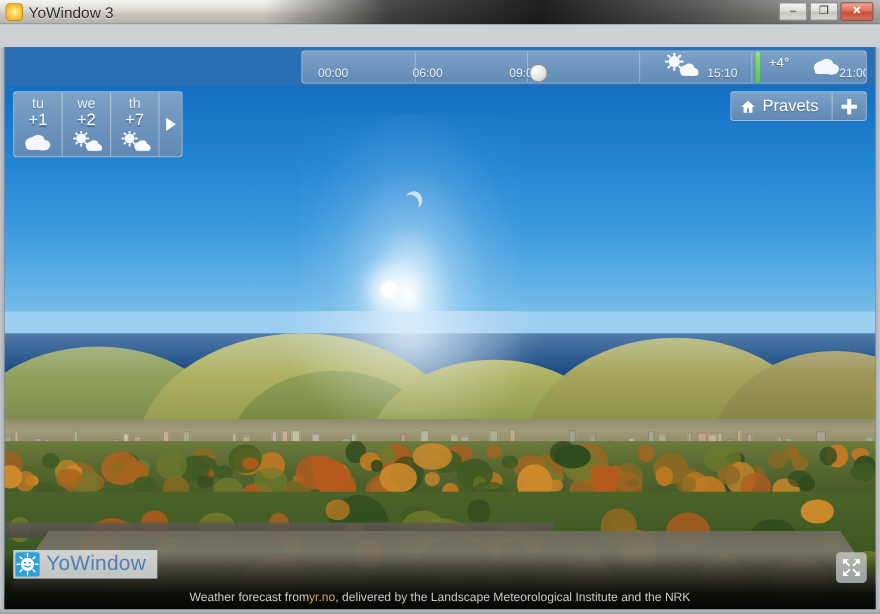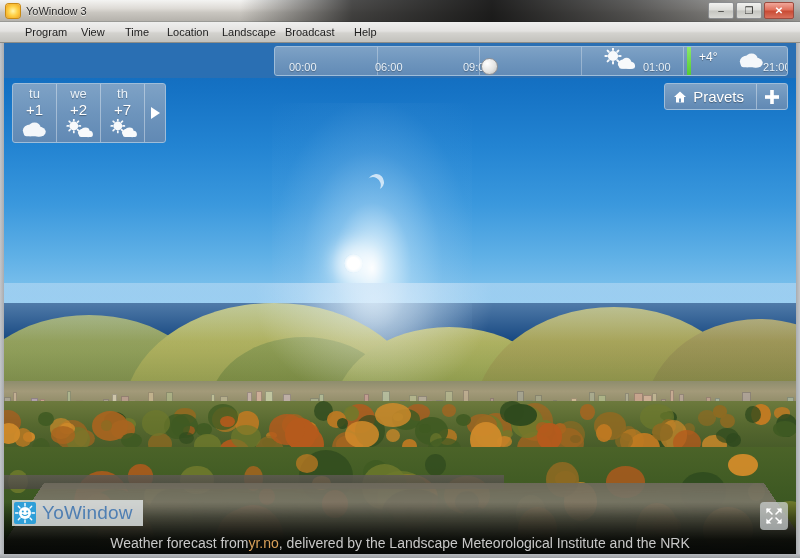--- a/index.html
+++ b/index.html
@@ -46,21 +46,21 @@
     position: absolute;
     left: 6px; top: 4px;
     width: 14px; height: 14px;
     border-radius: 3px;
     background: radial-gradient(circle at 50% 50%, #fff7b0 0%, #ffd24a 45%, #f0a21a 100%);
     box-shadow: 0 0 0 1px #c98a14;
   }
   #title-text {
     position: absolute;
     left: 26px; top: 3px;
-    font-size: 11px;
+    font-size: 14px;
     color: #2b2b2b;
     text-shadow: 0 1px 0 rgba(255,255,255,.75);
     line-height: 16px;
     white-space: nowrap;
   }
   .wbtn {
     position: absolute;
     top: 2px;
     width: 26px; height: 17px;
     border: 1px solid #8b8d90;
@@ -460,21 +460,21 @@
     letter-spacing: .2px;
     white-space: nowrap;
   }
   #statusbar {
     position: absolute;
     left: 0; bottom: 0;
     width: 792px; height: 22px;
     display: flex;
     align-items: center;
     justify-content: center;
-    font-size: 14px;
+    font-size: 11px;
     color: #c8c8c8;
     white-space: nowrap;
   }
   #statusbar .link { color: #d9a05a; }
   #fullscreen {
     position: absolute;
     right: 8px; bottom: 24px;
     width: 28px; height: 28px;
     border-radius: 4px;
     background: rgba(205,210,212,.72);
@@ -506,29 +506,20 @@
       <i>–</i>
     </div>
     <div class="wbtn" id="btn-max">
       <i>❐</i>
     </div>
     <div class="wbtn" id="btn-close">
       <i>✕</i>
     </div>
   </div>
 
-  <div id="menubar">
-      <div class="menu-item" style="left: 18px;"><span>Program</span></div>
-      <div class="menu-item" style="left: 74px;"><span>View</span></div>
-      <div class="menu-item" style="left: 118px;"><span>Time</span></div>
-      <div class="menu-item" style="left: 160px;"><span>Location</span></div>
-      <div class="menu-item" style="left: 215px;"><span>Landscape</span></div>
-      <div class="menu-item" style="left: 278px;"><span>Broadcast</span></div>
-      <div class="menu-item" style="left: 347px;"><span>Help</span></div>
-    </div>
 
   <div id="client">
 
     <div id="scene">
       <div id="sky"></div>
       <div id="sunglow"></div>
       <div id="sun"></div>
       <div id="moon"></div>
 
       <div id="hills-layer">
@@ -802,21 +793,21 @@
 
         <div class="panel" id="timeline">
             <div class="tl-sep" style="left: 102px;"></div>
             <div class="tl-sep" style="left: 204px;"></div>
             <div class="tl-sep" style="left: 306px;"></div>
             <div class="tl-sep" style="left: 408px;"></div>
             <div id="now-line" style="left: 412px; background: linear-gradient(rgb(140, 232, 106), rgb(85, 204, 51));"></div>
             <div class="hour-tick" style="left: 14px;"><span>00:00</span></div>
             <div class="hour-tick" style="left: 100px;"><span>06:00</span></div>
             <div class="hour-tick" style="left: 188px;"><span>09:00</span></div>
-            <div class="hour-tick" style="left: 368px;"><span>01:00</span></div>
+            <div class="hour-tick" style="left: 368px;"><span>15:10</span></div>
             <div class="hour-tick" style="left: 488px;"><span>21:00</span></div>
             <div class="tl-icon" style="left: 327px; top: 1px;"><svg width="34" height="22" viewBox="0 0 34 22">
                 <g fill="#f7f9fb">
                   <g transform="translate(11,8)">
                     <circle cx="0" cy="0" r="5.1"></circle>
                     <g stroke="#f7f9fb" stroke-width="2" stroke-linecap="round">
                       <line x1="0" y1="-7.6" x2="0" y2="-6"></line>
                       <line x1="0" y1="6" x2="0" y2="7.6"></line>
                       <line x1="-7.6" y1="0" x2="-6" y2="0"></line>
                       <line x1="6" y1="0" x2="7.6" y2="0"></line>

